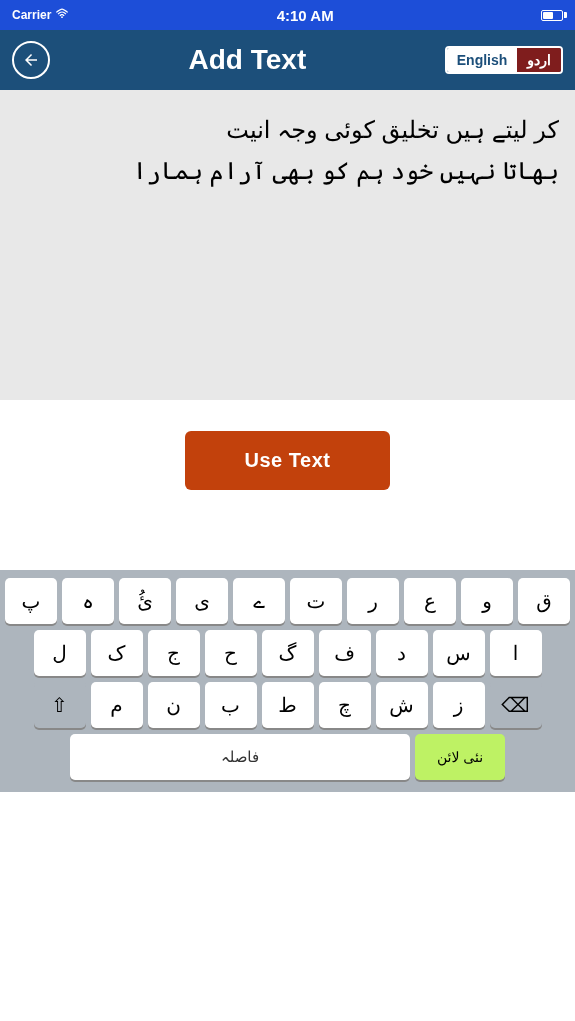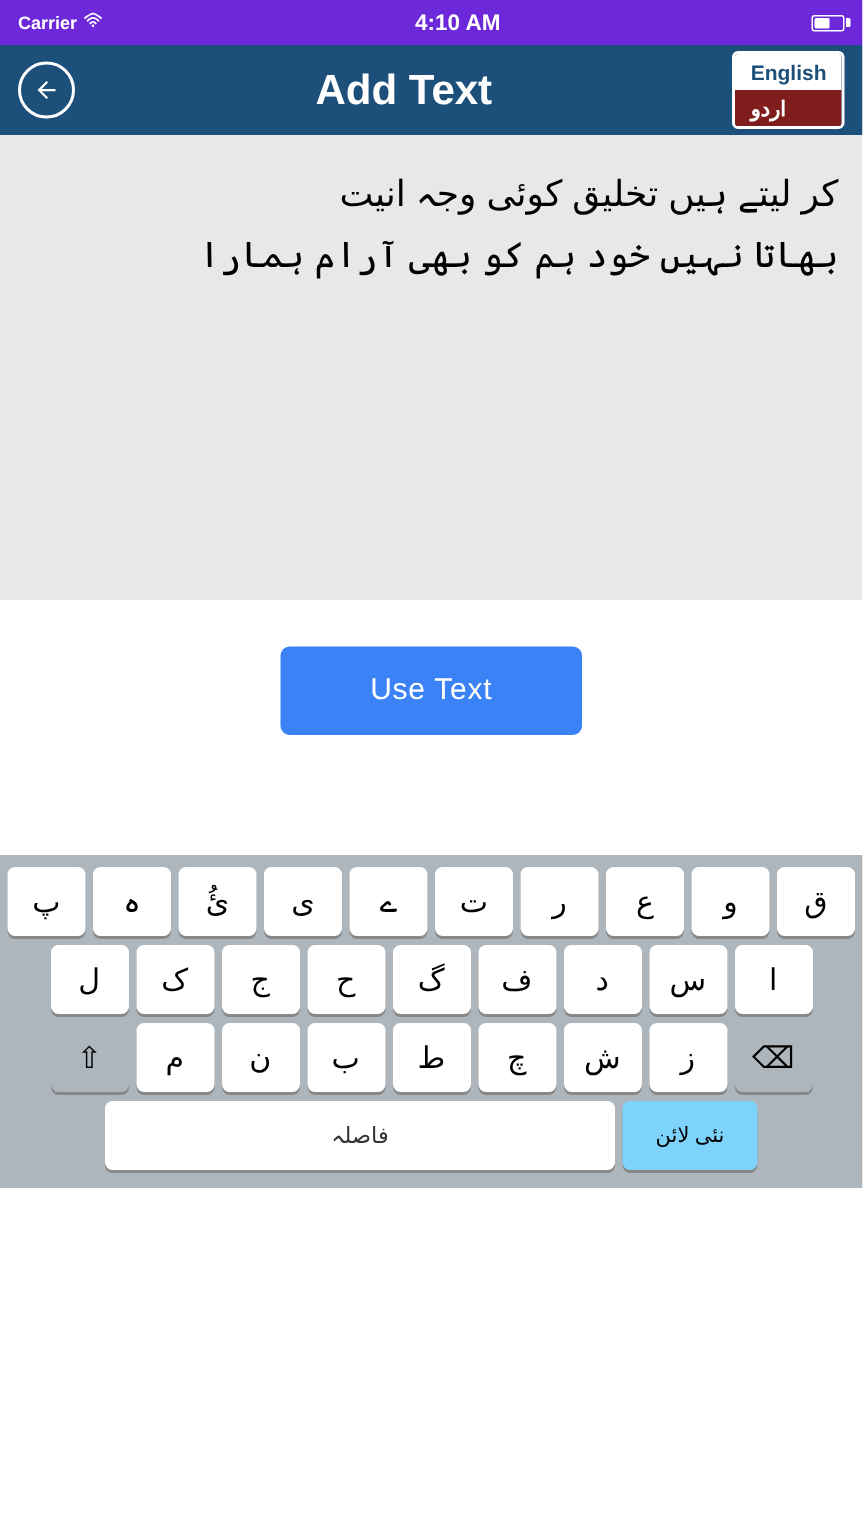--- a/index.html
+++ b/index.html
@@ -7,21 +7,21 @@
     body {
       width: 575px;
       height: 1021px;
       font-family: -apple-system, 'Helvetica Neue', Arial, sans-serif;
       background: #fff;
       overflow: hidden;
     }
 
     
     .status-bar {
-      background: #6d28d9;
+      background: #1d4ed8;
       height: 30px;
       display: flex;
       align-items: center;
       justify-content: space-between;
       padding: 0 12px;
       color: #fff;
       font-size: 12px;
       font-weight: 600;
     }
     .status-left { display: flex; align-items: center; gap: 4px; }
@@ -67,21 +67,20 @@
       font-size: 28px;
       font-weight: 700;
     }
     .lang-toggle {
       display: flex;
       border: 2px solid #fff;
       border-radius: 4px;
       overflow: hidden;
       font-size: 14px;
       font-weight: 600;
-      flex-direction: column;
     }
     .lang-btn-english {
       background: #fff;
       color: #1c4f7a;
       padding: 4px 10px;
       cursor: pointer;
     }
     .lang-btn-urdu {
       background: #7f1d1d;
       color: #fff;
@@ -108,24 +107,24 @@
 
     
     .use-text-section {
       background: #fff;
       height: 120px;
       display: flex;
       align-items: center;
       justify-content: center;
     }
     .use-text-btn {
-      background: #3b82f6;
+      background: #c2410c;
       color: #fff;
       font-size: 20px;
-      font-weight: 400;
+      font-weight: 700;
       border: none;
       border-radius: 6px;
       padding: 18px 60px;
       cursor: pointer;
       letter-spacing: 0.5px;
     }
 
     
     .spacer { background: #fff; height: 50px; }
 
@@ -172,22 +171,21 @@
     .key-space {
       flex: 4;
       max-width: 340px;
       font-size: 15px;
       color: #333;
     }
     .key-newline {
       flex: 1.5;
       max-width: 90px;
       font-size: 14px;
-      background: #7dd3fc;
-      font-family: Liberation Serif, serif;
+      background: #bef264;
     }
     .bottom-row {
       display: flex;
       gap: 5px;
       justify-content: center;
       margin-bottom: 8px;
     }
   </style>
 </head>
 <body>

